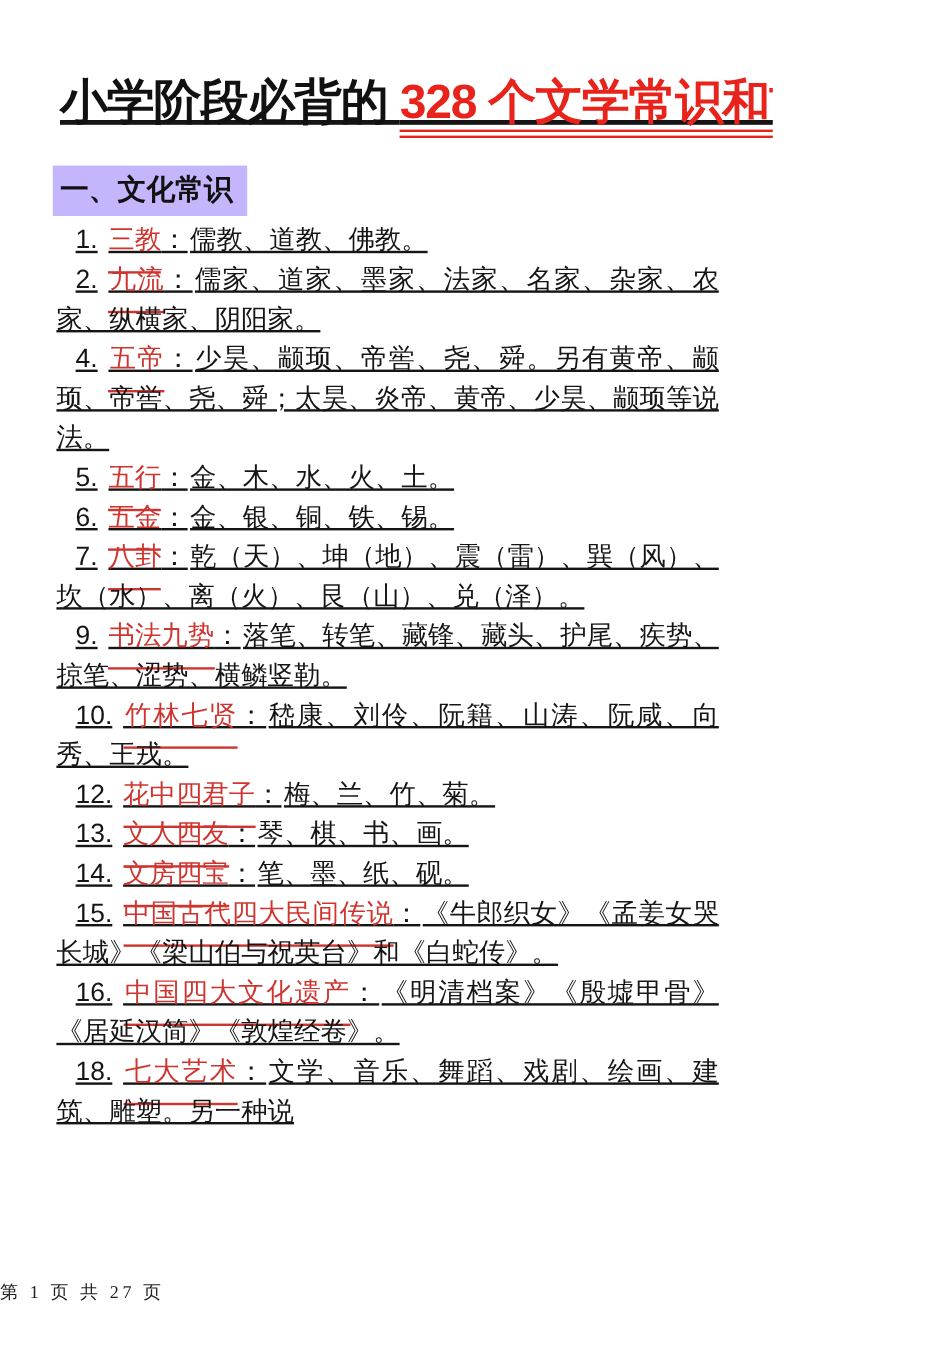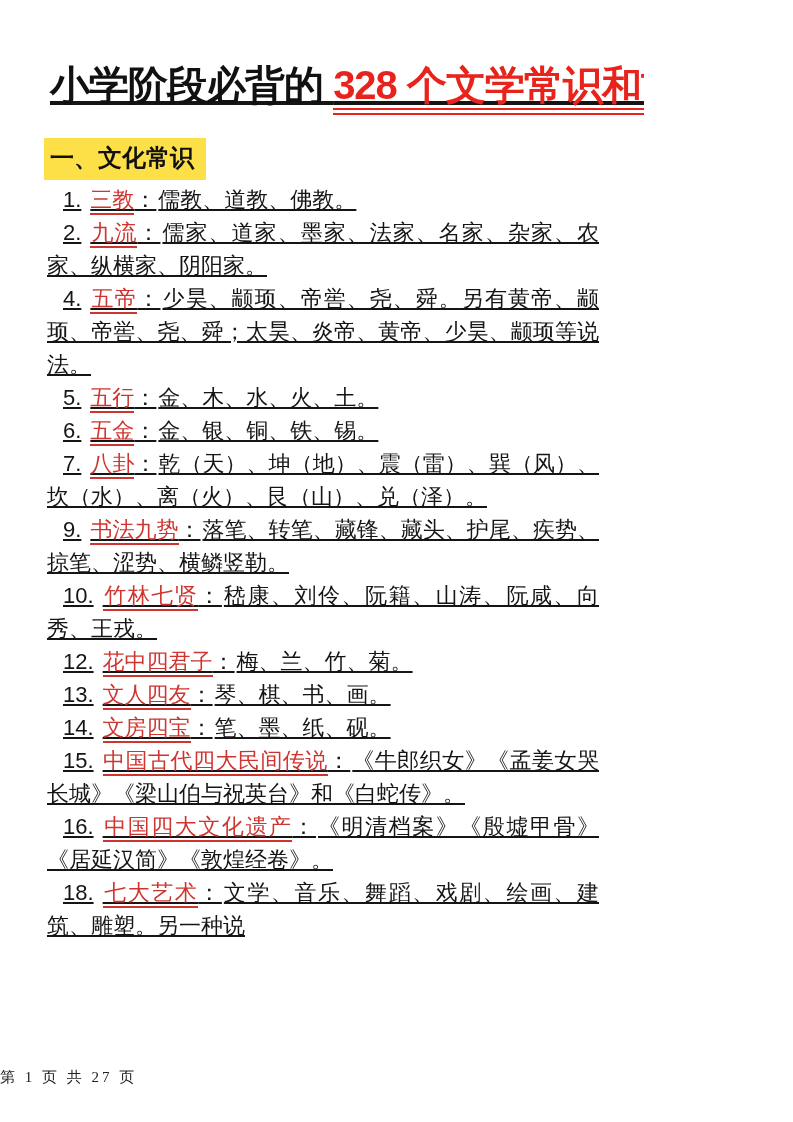--- a/index.html
+++ b/index.html
@@ -25,21 +25,21 @@
   }
   .title-red {
     color: #e8231c;
     border-bottom: 7px double #e8231c;
     padding-bottom: 1px;
   }
   
   .section-row { margin: 28px 0 0 44px; }
   .section-heading {
     display: inline-block;
-    background: #fde047;
+    background: #c4b5fd;
     padding: 4px 12px 6px 6px;
     font-size: 24px;
     font-weight: 800;
     color: #111111;
     text-align: right;
   }
   
   .list {
     margin: 3px 45px 0 47px;
     font-size: 22px;
@@ -49,21 +49,21 @@
   .item {
     margin: 0;
     text-align: justify;
     text-justify: inter-character;
     text-indent: 16px;
   }
   .item .num { margin-right: 9px; }
   .item .term {
     color: #cf3530;
     border-bottom: 2px solid #cf3530;
-    padding-bottom: 1px;
+    padding-bottom: 14px;
   }
   .item .colon { color: #151515; margin-right: 2px; }
   
   .footer {
     position: absolute;
     left: 0; right: 0;
     top: 1068px;
     text-align: left;
     font-family: "Liberation Serif", serif;
     font-size: 15px;

